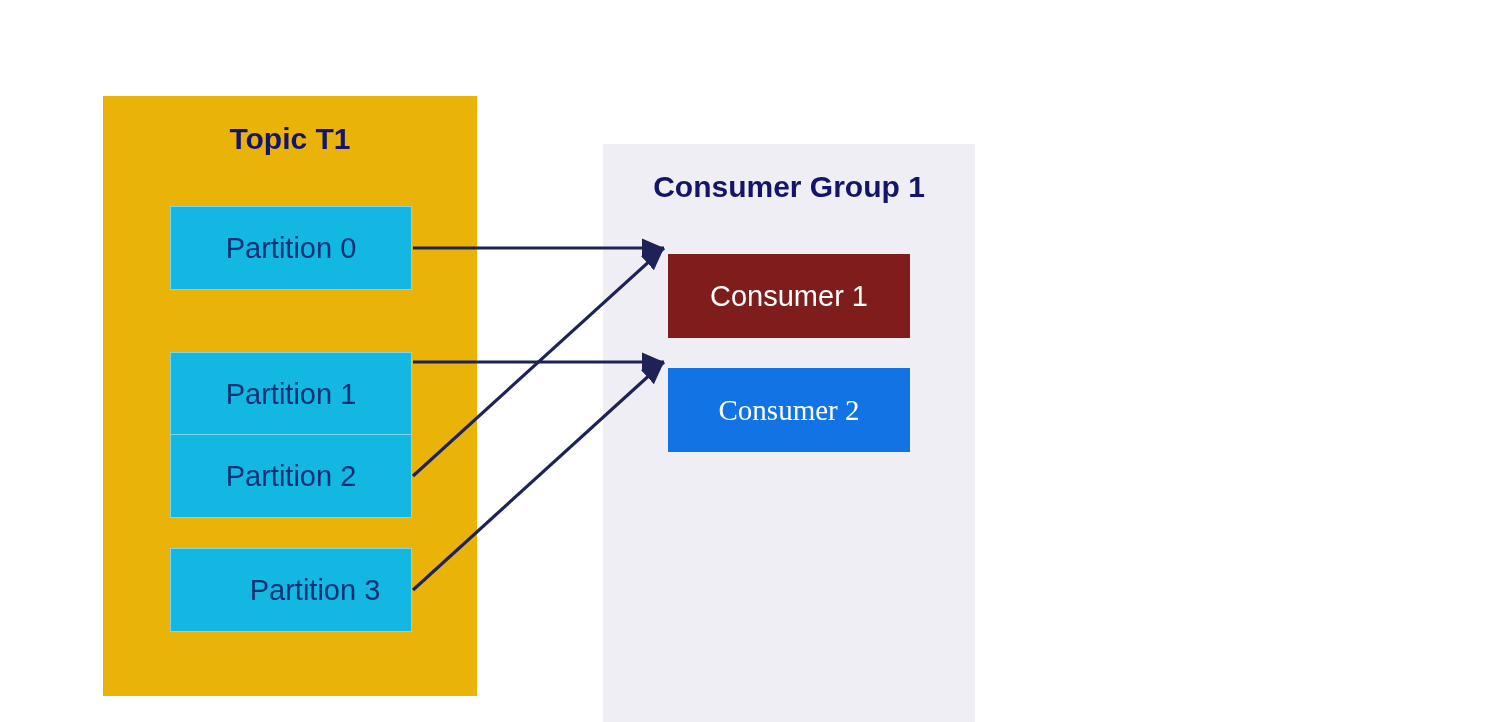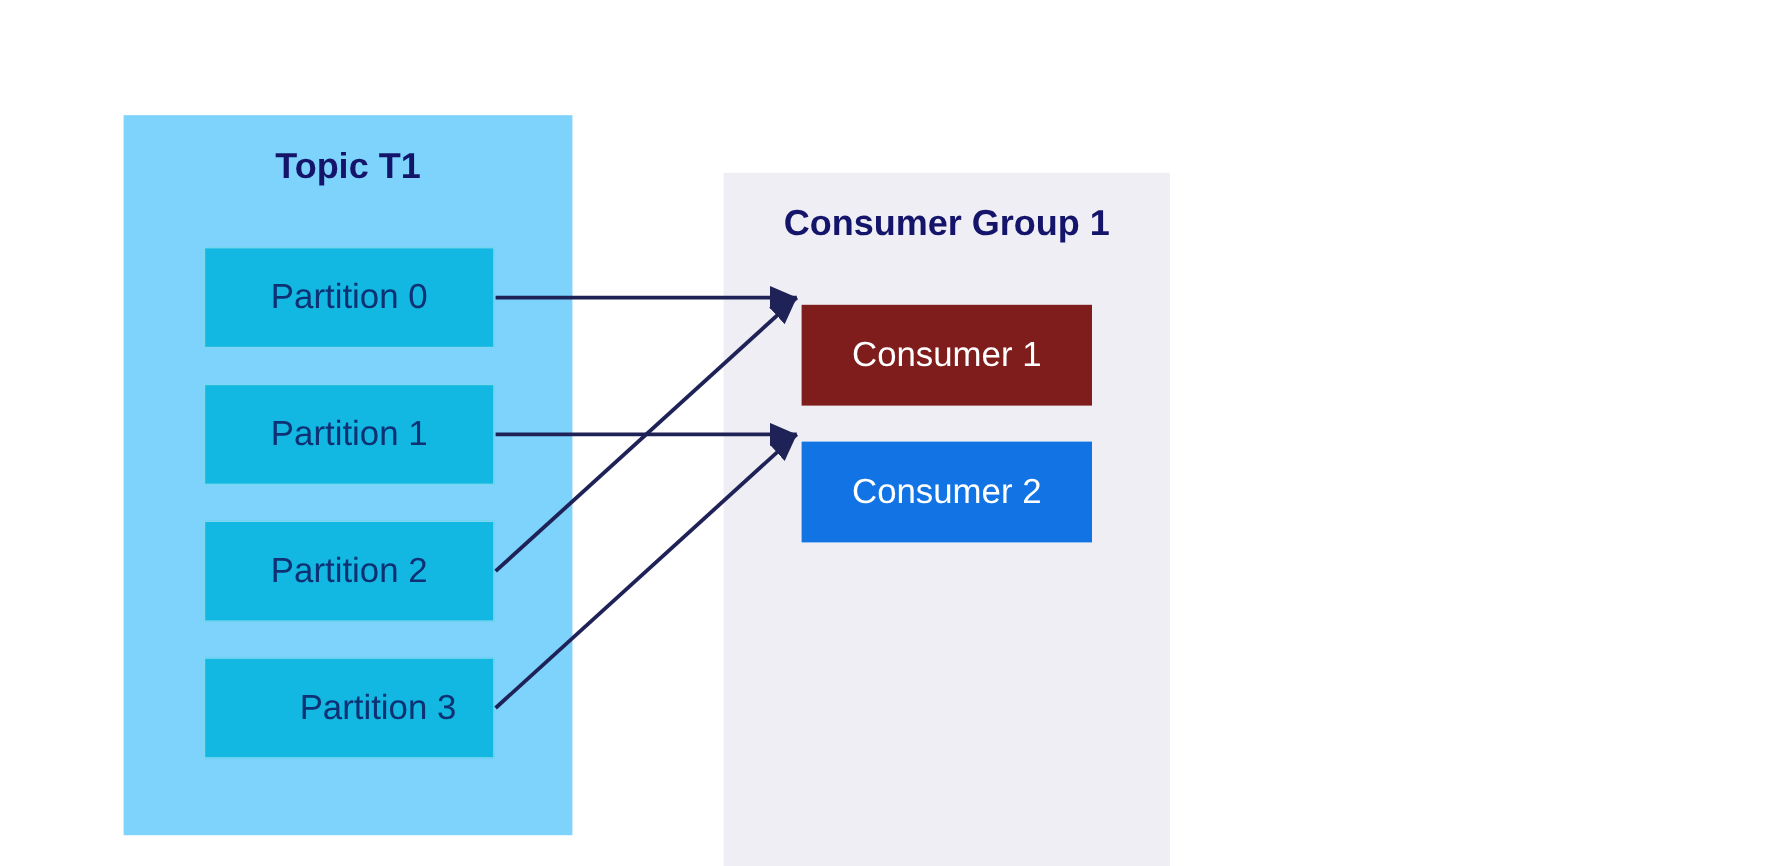--- a/index.html
+++ b/index.html
@@ -70,42 +70,42 @@
   .consumer {
     left: 65px;
     background: #1173e4;
     color: #ffffff;
   }
   .partition:nth-of-type(1) { top: 98px; margin-top: 12px; }
   .partition:nth-of-type(2) { top: 224px; }
   .partition:nth-of-type(3) { top: 338px; }
   .partition:nth-of-type(4) { top: 452px; }
   .consumer:nth-of-type(1) { top: 110px; }
-  .consumer:nth-of-type(2) { top: 224px; }
+  .consumer:nth-of-type(2) { top: 224px; font-family: Liberation Serif, serif; }
   svg.connections {
     position: absolute;
     left: 0;
     top: 0;
     width: 1488px;
     height: 722px;
     pointer-events: none;
   }
 </style>
 </head>
 <body>
 
 <div class="stage">
 
-  <div class="panel panel-topic" style="background: #7dd3fc;">
+  <div class="panel panel-topic" style="background: #eab308;">
     <div class="panel-title" style="color: rgb(20, 21, 106);">Topic T1</div>
     <div>
         <div class="node partition" id="partition-0" style="background: rgb(18, 183, 226); color: rgb(13, 49, 115);">
     <span>Partition 0</span>
   </div>
-        <div class="node partition" id="partition-1" style="background: rgb(18, 183, 226); color: rgb(13, 49, 115);">
+        <div class="node partition" id="partition-1" style="background: rgb(18, 183, 226); color: rgb(13, 49, 115); margin-top: 32px;">
     <span>Partition 1</span>
   </div>
         <div class="node partition" id="partition-2" style="background: rgb(18, 183, 226); color: rgb(13, 49, 115);">
     <span>Partition 2</span>
   </div>
         <div class="node partition" id="partition-3" style="background: rgb(18, 183, 226); color: rgb(13, 49, 115); padding-left: 48px;">
     <span>Partition 3</span>
   </div>
       </div>
   </div>

